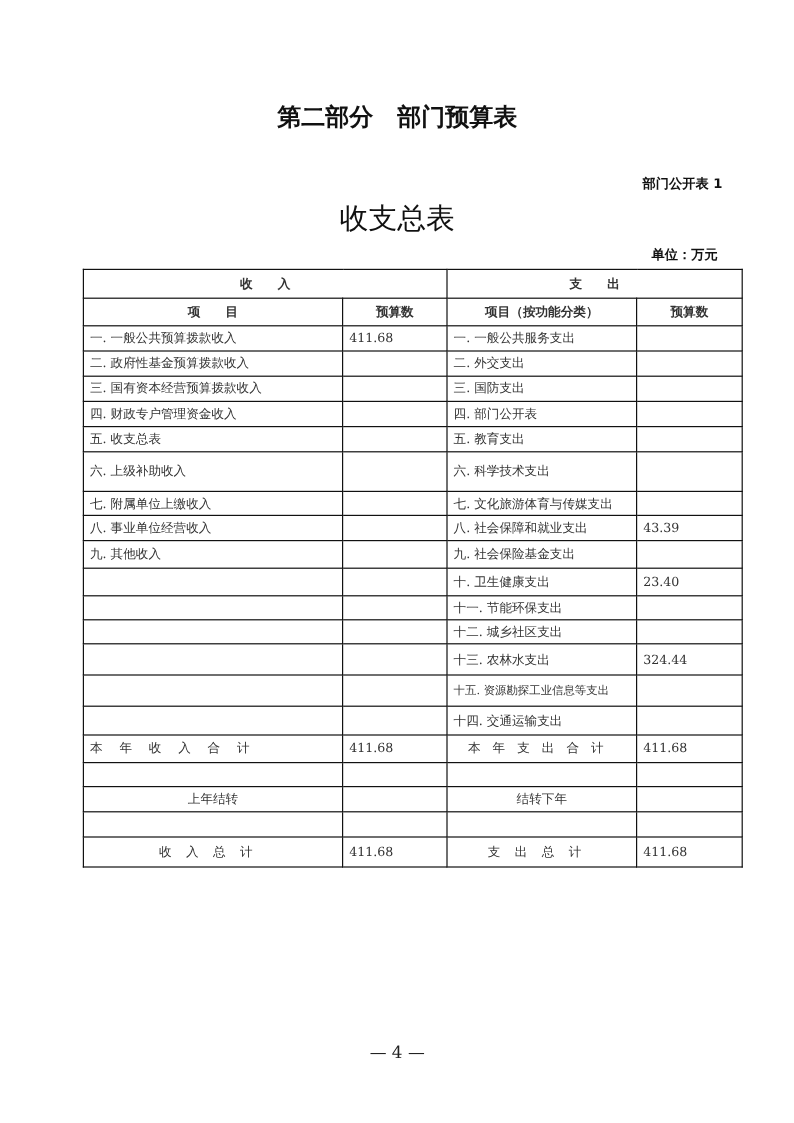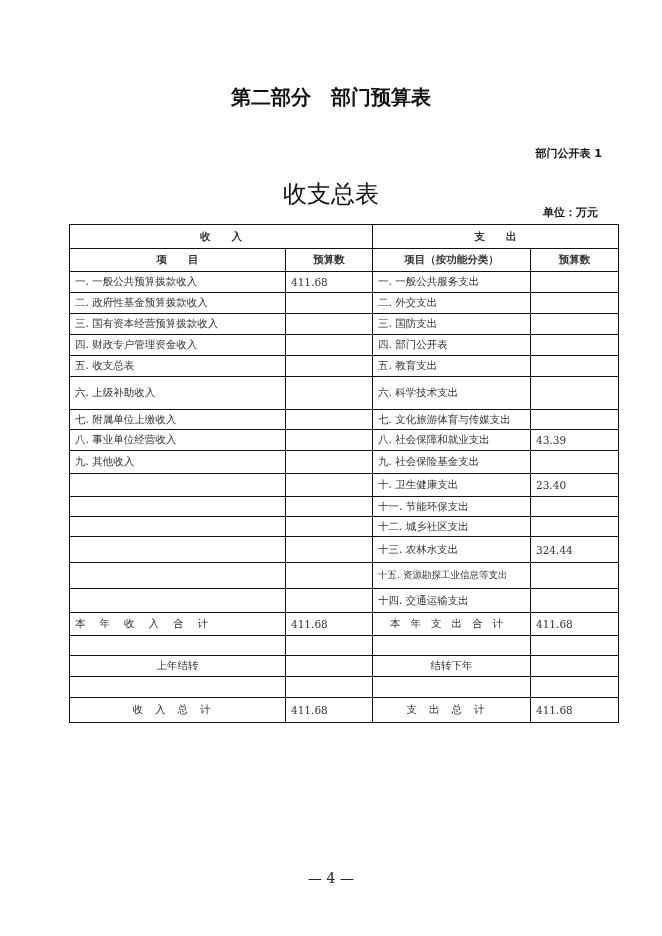--- a/index.html
+++ b/index.html
@@ -4,21 +4,21 @@
   <style>
     html, body { margin: 0; padding: 0; background: #ffffff; }
     body { width: 662px; height: 936px; position: relative; overflow: hidden;
            font-family: "DejaVu Serif", "Liberation Serif", serif; color: #111; }
     .part-title { position: absolute; top: 84px; left: 0; width: 662px; text-align: center;
                   font-family: "DejaVu Sans", "Liberation Sans", sans-serif; font-weight: bold;
                   font-size: 20px; letter-spacing: 0px; white-space: pre; }
     .table-code { position: absolute; top: 146px; right: 60px; font-size: 11px; font-weight: bold;
                   font-family: "DejaVu Sans", "Liberation Sans", sans-serif; text-align: center; }
     .table-title { position: absolute; top: 166px; left: 0; width: 662px; text-align: center;
-                   font-family: "DejaVu Sans", "Liberation Sans", sans-serif; font-size: 24px; margin-top: 12px; }
+                   font-family: "DejaVu Sans", "Liberation Sans", sans-serif; font-size: 24px; }
     .unit { position: absolute; top: 205px; right: 64px; font-size: 11px; font-weight: bold;
             font-family: "DejaVu Sans", "Liberation Sans", sans-serif; }
     table.budget { position: absolute; top: 224px; left: 69px; width: 549px;
                    border-collapse: collapse; table-layout: fixed; }
     table.budget td { border: 1.5px solid #111; padding: 0 5px; font-size: 10.5px;
                       color: #333; white-space: nowrap; overflow: hidden; }
     td.hdr { text-align: center; font-weight: bold; color: #111; font-size: 11.5px;
              font-family: "DejaVu Sans", "Liberation Sans", sans-serif; }
     td.num { text-align: left; font-family: "DejaVu Serif", "Liberation Serif", serif; }
     td.center { text-align: center; font-family: Liberation Mono, monospace; }

